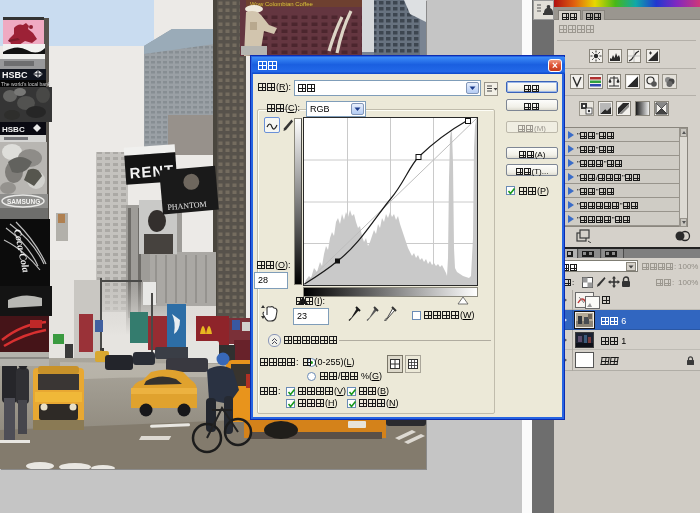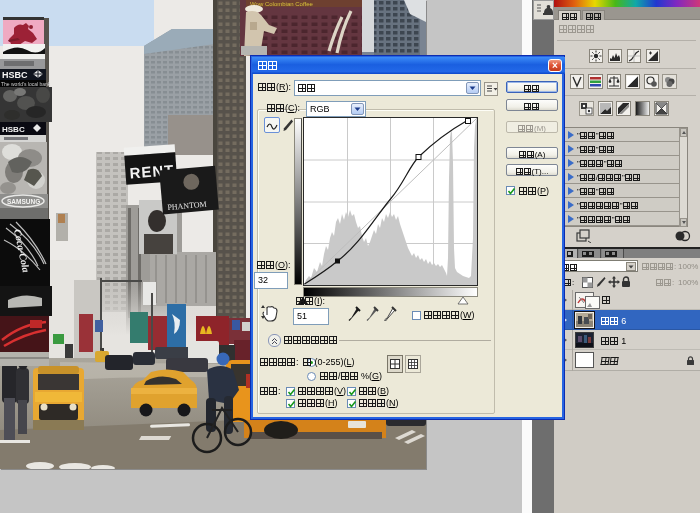--- a/index.html
+++ b/index.html
@@ -583,23 +583,23 @@
 </svg>
 </div>
 
 <div class="abs" style="left:52px;top:231px;width:175px;height:10px;background:linear-gradient(90deg,#000,#fff);border:1px solid #8a887c"></div>
 <svg class="abs" style="left:46px;top:241px" width="182" height="8">
         <path d="M6,0 l5,7 h-10 z" fill="#111"></path>
         <path d="M166,0 l5,7 h-10 z" fill="#fff" stroke="#555" stroke-width="0.8"></path>
       </svg>
 
 <span class="abs" style="left:6px;top:204px"><i class="z"></i><i class="z"></i>(<u>O</u>):</span>
-<div class="tb" style="left:3px;top:216px;width:34px;height:17px;line-height:15px">32</div>
+<div class="tb" style="left:3px;top:216px;width:34px;height:17px;line-height:15px">28</div>
 <span class="abs" style="left:45px;top:240px"><i class="z"></i><i class="z"></i>(<u>I</u>):</span>
-<div class="tb" style="left:42px;top:252px;width:36px;height:17px;line-height:15px">51</div>
+<div class="tb" style="left:42px;top:252px;width:36px;height:17px;line-height:15px">23</div>
 <svg class="abs" style="left:8px;top:248px" width="22" height="20">
         <path d="M8,3 v8 M8,5 q0,-3 3,-2 q3,-1 4,1 q3,0 3,3 l-1,6 q-1,4 -5,4 l-3,0 q-2,-1 -4,-5 q-2,-3 0,-4" fill="#fff" stroke="#333" stroke-width="1.1"></path>
         <path d="M2,4 l2,-3 2,3 M2,12 l2,3 2,-3" fill="#333"></path>
       </svg>
 <svg class="abs" style="left:96px;top:250px" width="14" height="17">
         <path d="M10,2 l2,2 -7,8 -2.5,3 -1,-1 3,-2.5 z" fill="#1a1a1a"></path>
         <path d="M9,1 l4,4" stroke="#1a1a1a" stroke-width="2"></path>
       </svg>
 <svg class="abs" style="left:114px;top:250px" width="14" height="17">
         <path d="M10,2 l2,2 -7,8 -2.5,3 -1,-1 3,-2.5 z" fill="#5a5a5a"></path>

